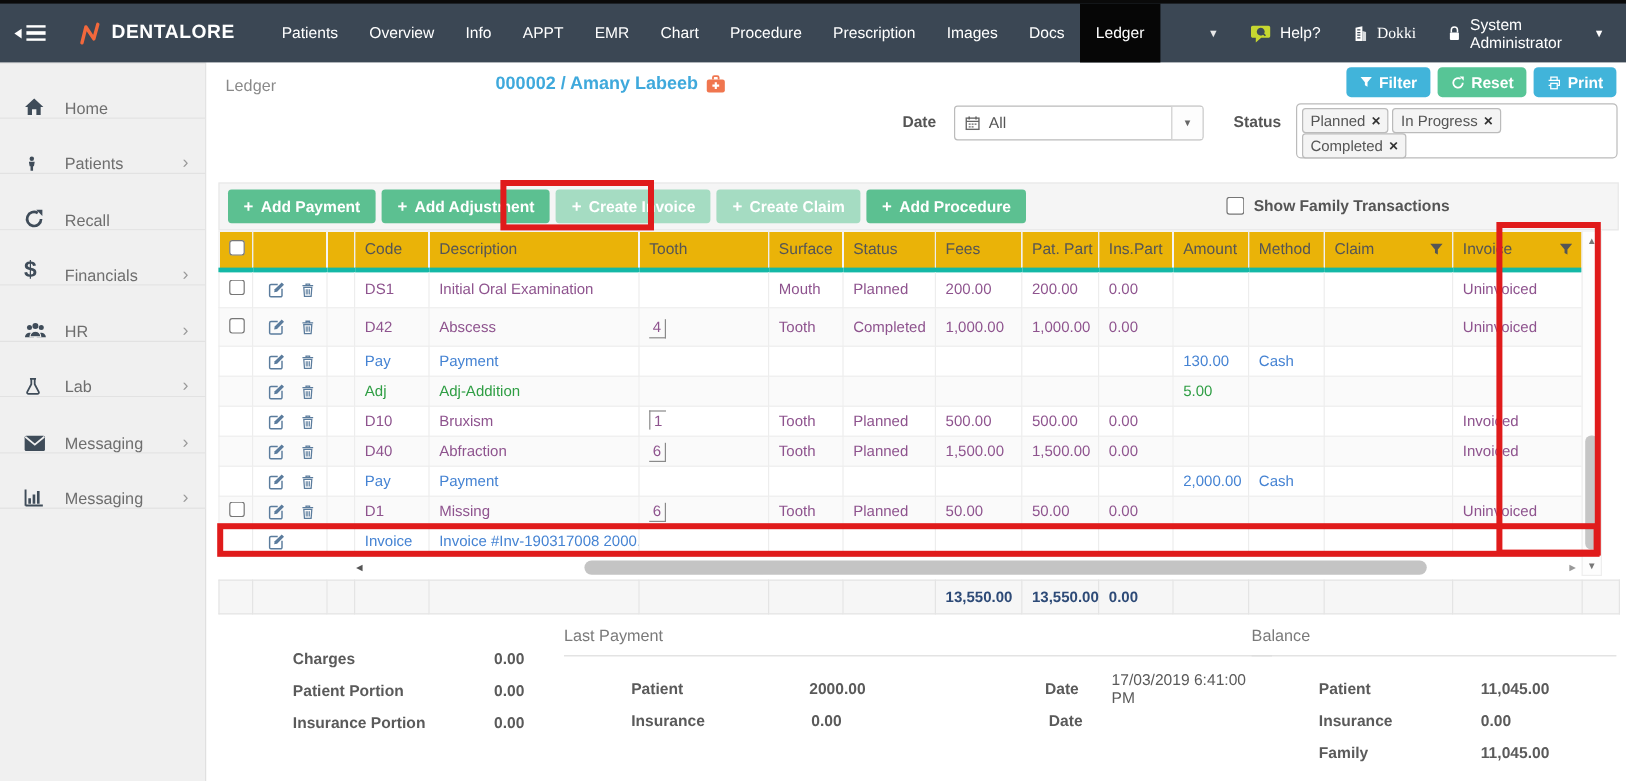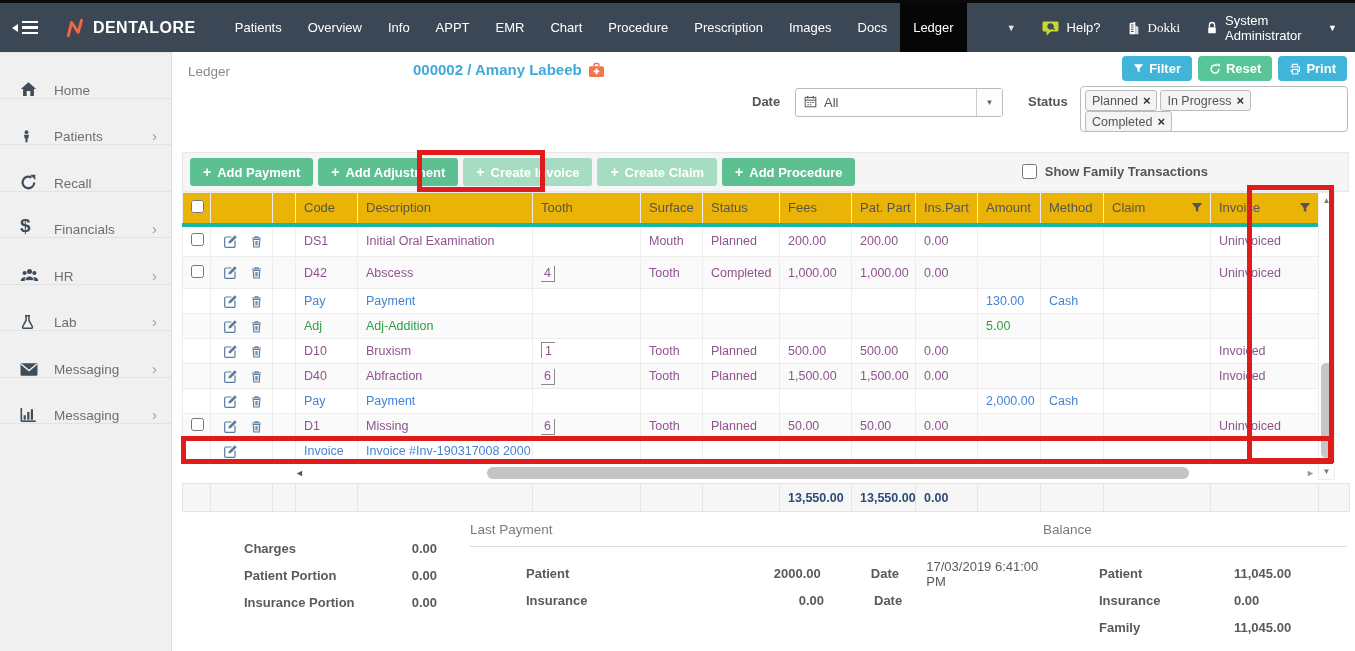--- a/index.html
+++ b/index.html
@@ -31,21 +31,21 @@
   .side-item .dollar { font-size:19px; font-weight:bold; color:#3f4c59; }
   .side-item .chev { margin-left:auto; color:#9a9a9a; font-size:15px; }
   
   .main { position:absolute; top:52px; left:172px; width:1183px; bottom:0; background:#fff; }
   .breadcrumb { position:absolute; left:16px; top:12px; font-size:13.5px; color:#8a8a8a; }
   .patient-link { position:absolute; left:241px; top:9px; font-size:15px; font-weight:bold; color:#3fa9dc; display:flex; align-items:center; gap:6px; cursor:pointer;}
   .hdr-btns { position:absolute; right:8px; top:4px; display:flex; gap:6px; }
   .hdr-btn { border:none; color:#fff; font-size:13px; font-weight:bold; padding:5px 11px; border-radius:4px; display:flex; align-items:center; gap:5px; cursor:pointer; font-family:inherit;}
   .date-label { position:absolute; left:580px; top:42px; font-size:13px; font-weight:bold; color:#555; }
   .date-dd { position:absolute; left:623px; top:36px; width:208px; height:29px; background:#fff; border:1px solid #bbb; border-radius:3px; display:flex; align-items:center; cursor:pointer;}
-  .date-dd .dd-text { font-size:13px; color:#555; padding-left:8px; display:flex; gap:7px; align-items:flex-start;}
+  .date-dd .dd-text { font-size:13px; color:#555; padding-left:8px; display:flex; gap:7px; align-items:center;}
   .date-dd .dd-caret { margin-left:auto; width:26px; height:100%; border-left:1px solid #ccc; display:flex; align-items:center; justify-content:center; font-size:8px; color:#666; background:#fdfdfd;}
   .status-label { position:absolute; left:856px; top:42px; font-size:13px; font-weight:bold; color:#555; }
   .status-box { position:absolute; left:908px; top:34px; width:268px; height:46px; background:#fff; border:1px solid #bbb; border-radius:4px; padding:3px 4px;}
   .st-tag { display:inline-flex; align-items:center; gap:5px; border:1px solid #bbb; border-radius:3px; background:#f4f4f4; font-size:12.5px; color:#555; padding:2px 6px; margin-right:3px; cursor:pointer;}
   .st-tag .x { font-weight:bold; color:#333; font-size:13px; cursor:pointer;}
   
   .toolbar { position:absolute; left:10px; top:100px; width:1167px; height:40px; background:#f5f5f5; border:1px solid #e8e8e8; display:flex; align-items:center; padding-left:7px; gap:5px;}
   .act-btn { border:none; color:#fff; background:#5cc091; font-size:13px; font-weight:bold; height:28px; padding:0 13px; border-radius:3px; display:flex; align-items:center; gap:6px; cursor:pointer; font-family:inherit;}
   .act-btn.faded { background:#a5dcc2; }
   .act-btn .plus { font-weight:bold; font-size:14px; }
@@ -85,21 +85,21 @@
   
   .fsec { position:absolute; top:470px; }
   .fsec .sec-title { font-size:13.5px; color:#7a7a7a; padding-bottom:9px; border-bottom:1px solid #ddd; }
   .fsec .rows { margin-top:13px; }
   .frow { display:flex; align-items:center; height:27px; padding-left:16px; font-size:13px; color:#5a5a5a;}
   .frow .lab { font-weight:bold;margin-left:40px; }
   .frow .val { font-weight:bold; }
   #sec-today { left:16px; width:270px; }
   #sec-today .lab { width:145px; } #sec-today .val { width:48px; text-align:right; }
   #sec-lastpay { left:298px; width:590px; }
-  #sec-lastpay .lab { width:150px; } #sec-lastpay .val { width:148px; text-align:right; }
+  #sec-lastpay .lab { width:150px; } #sec-lastpay .val { width:148px; }
   #sec-lastpay .dlab { width:46px; margin-left:50px; font-weight:bold; }
   #sec-lastpay .dval { margin-left:10px; font-weight:normal; color:#5a5a5a;}
   #sec-balance { left:871px; width:304px; }
   #sec-balance .lab { width:135px; } #sec-balance .val { text-align:left; }
   
   .annot { position:absolute; border:5px solid #e01b1b; z-index:40; pointer-events:none; }
   #annot-btn { left:417px; top:150px; width:128px; height:42px; }
   #annot-col { left:1247px; top:185px; width:87px; height:278px; }
   #annot-row { left:181px; top:436px; width:1152px; height:28px; }
   svg { display:block; }

